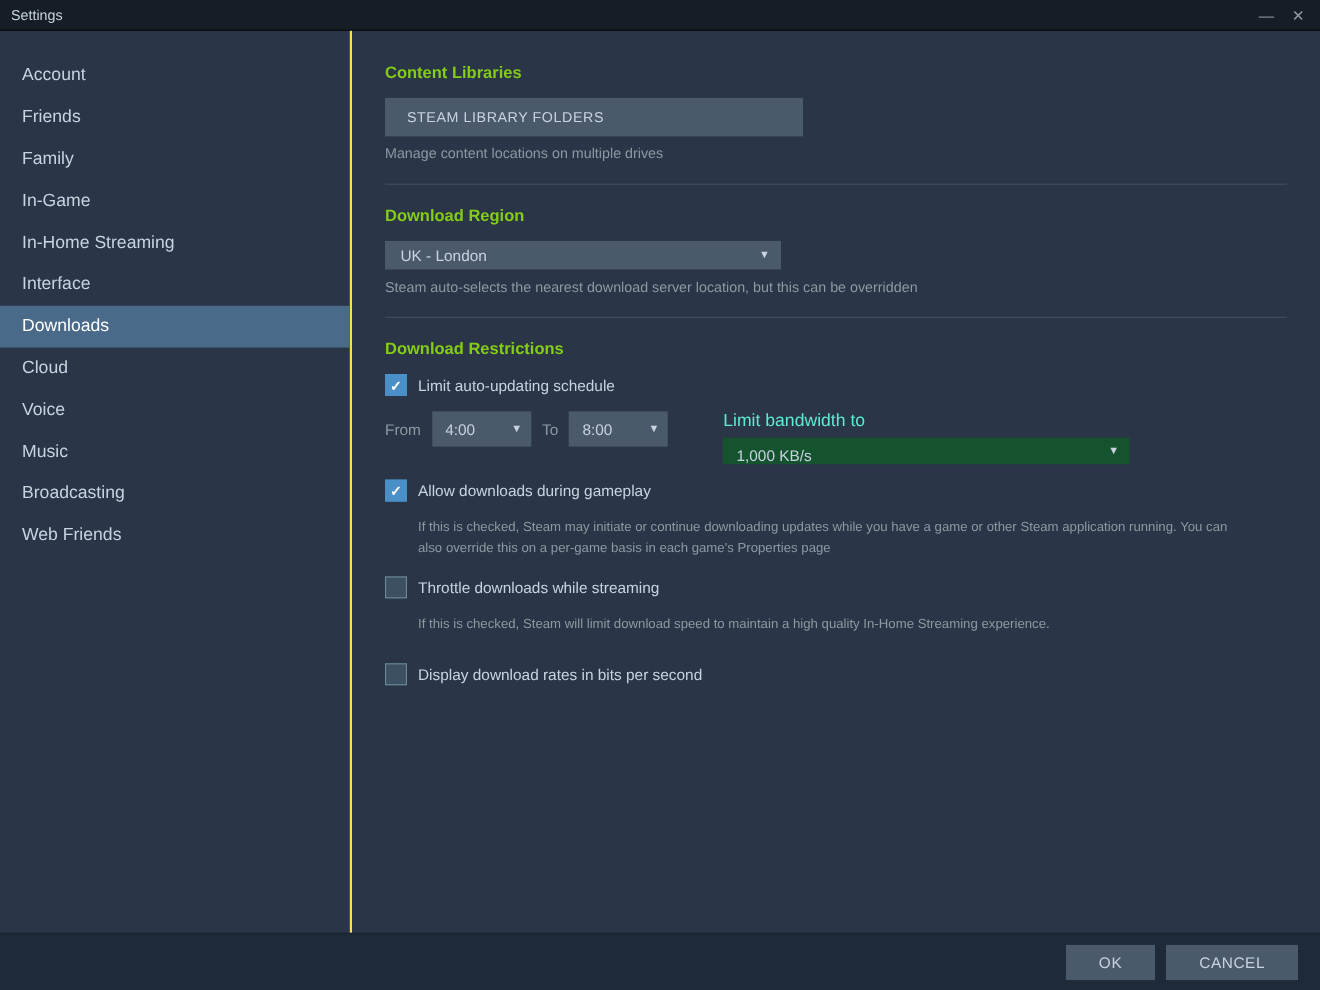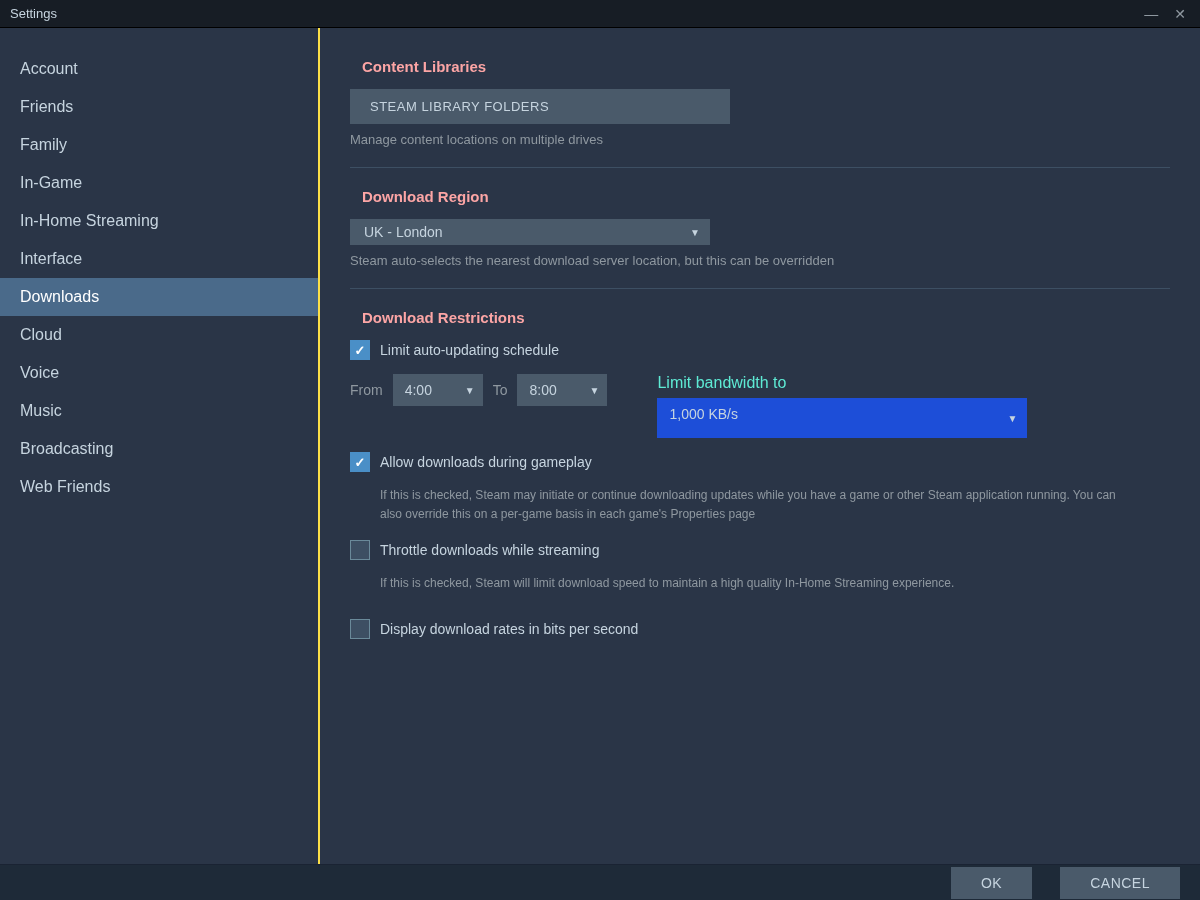--- a/index.html
+++ b/index.html
@@ -59,25 +59,24 @@
       background: #4a6a8a;
       color: #ffffff;
     }
     .content-area {
       flex: 1;
       background: #2a3547;
       padding: 30px 30px;
       overflow-y: auto;
     }
     .section-title {
-      color: #fca5a5;
+      color: #84cc16;
       font-size: 15px;
       font-weight: 600;
       margin-bottom: 14px;
-      margin-left: 12px;
     }
     .divider {
       border: none;
       border-top: 1px solid #3d4f63;
       margin: 20px 0;
     }
     .steam-library-btn {
       background: #4a5a6a;
       border: none;
       color: #c6d4df;
@@ -188,24 +187,24 @@
       color: #5eead4;
       font-size: 16px;
       margin-bottom: 6px;
     }
     .bandwidth-dropdown-wrapper {
       position: relative;
       display: inline-flex;
       align-items: center;
     }
     .bandwidth-dropdown {
-      background: #1d4ed8;
-      border: none;
-      color: #c6d4df;
-      padding: 8px 35px 16px 12px;
+      background: #14532d;
+      border: none;
+      color: #c6d4df;
+      padding: 8px 35px 0 12px;
       font-size: 14px;
       cursor: pointer;
       appearance: none;
       -webkit-appearance: none;
       width: 370px;
     }
     .bandwidth-arrow {
       position: absolute;
       right: 10px;
       top: 50%;
@@ -219,28 +218,28 @@
       font-size: 12px;
       line-height: 1.6;
       margin-top: 6px;
       max-width: 760px;
     }
     .footer {
       position: absolute;
       bottom: 0;
       left: 0;
       right: 0;
-      height: 36px;
+      height: 52px;
       background: #1e2a38;
       border-top: 1px solid #1a2333;
       display: flex;
       align-items: center;
       justify-content: flex-end;
       padding: 0 20px;
-      gap: 28px;
+      gap: 10px;
     }
     .footer-btn {
       padding: 8px 30px;
       font-size: 14px;
       cursor: pointer;
       border: none;
       color: #c6d4df;
       font-weight: 500;
       letter-spacing: 0.5px;
     }

